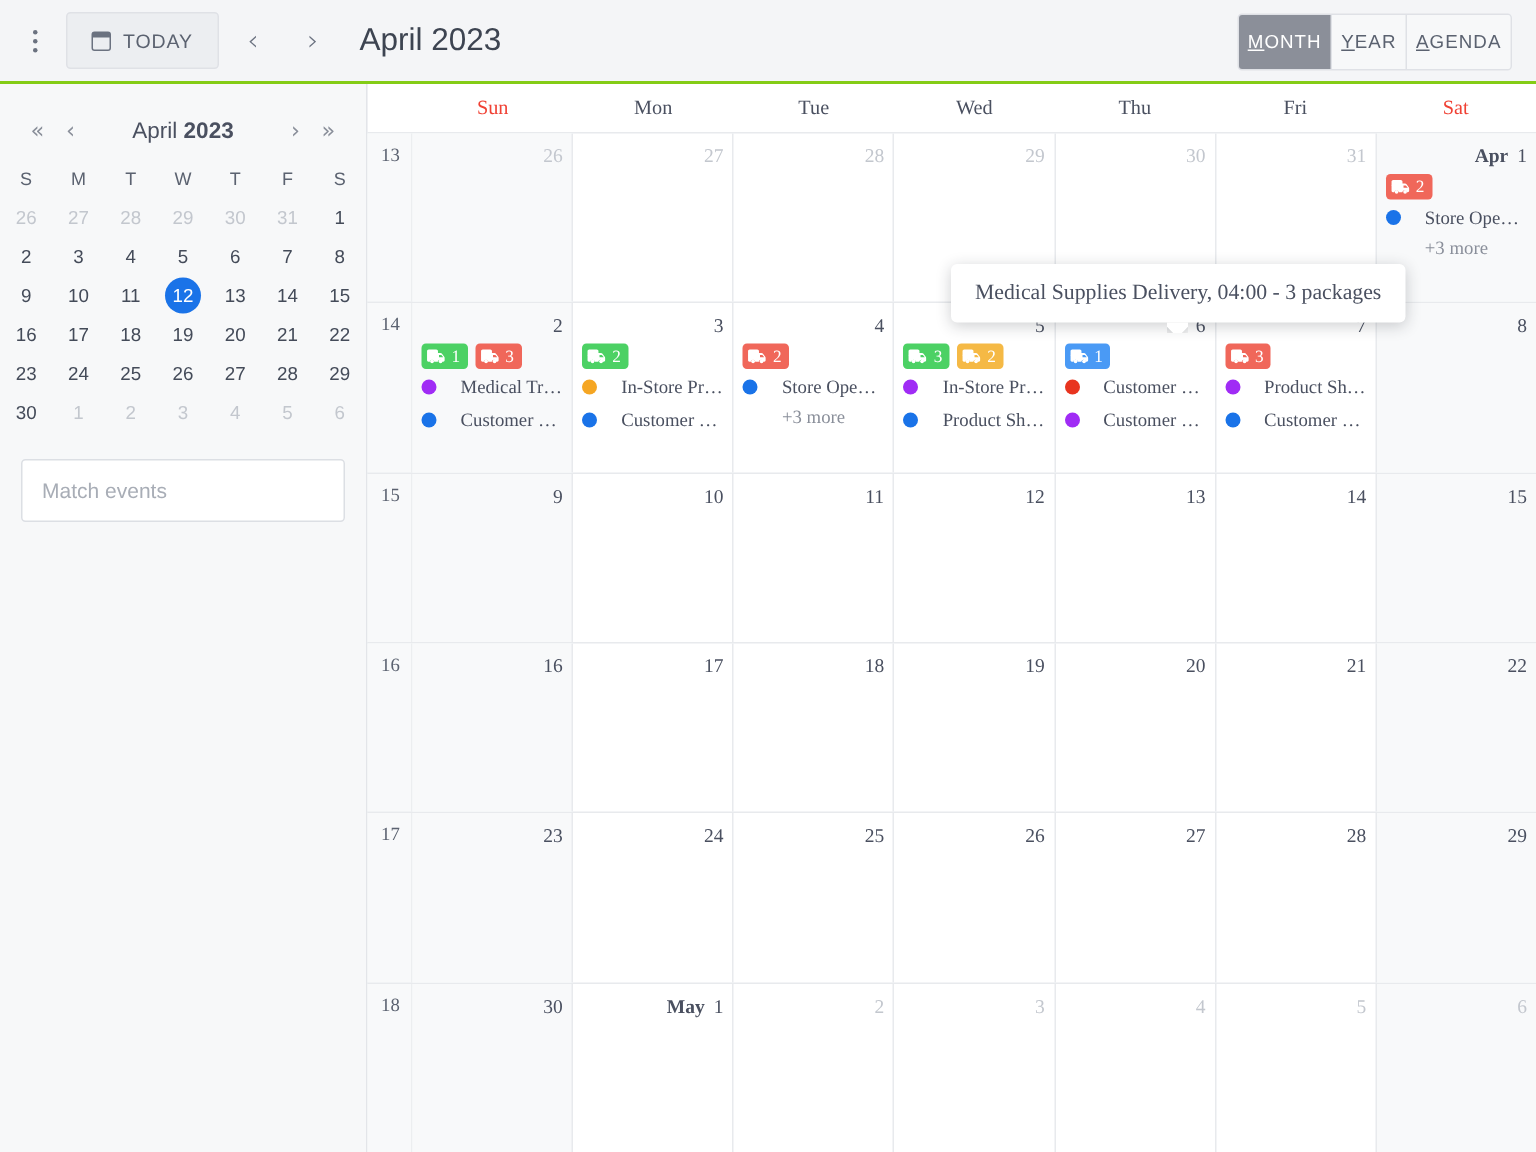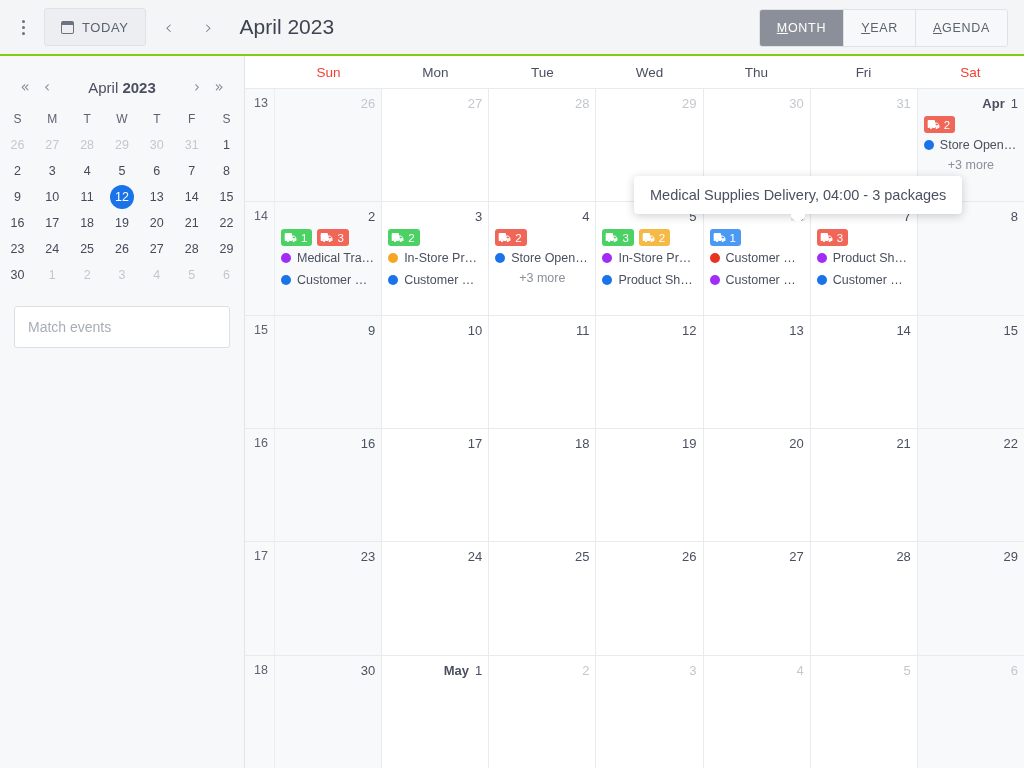--- a/index.html
+++ b/index.html
@@ -53,21 +53,21 @@
     font-size: 21px; color: #3d4451; font-weight: 400;
   }
 
   #viewswitch {
     position: absolute; right: 16px; top: 9px;
     display: flex; height: 38px;
     border-radius: 3px; overflow: hidden;
     border: 1px solid #dfe1e6;
   }
   .vbtn {
-    padding: 0 17px; height: 100%;
+    padding: 0 6px; height: 100%;
     display: flex; align-items: center; justify-content: flex-start;
     background: #f7f8f9; color: #5b6270;
     font-size: 12.5px; letter-spacing: .7px;
     border-right: 1px solid #dfe1e6;
     cursor: pointer;
   }
   .vbtn:last-child { border-right: none; }
   .vbtn.active { background: #8b8f99; color: #fff; }
   .vbtn u { text-decoration: underline; }
 
@@ -122,21 +122,21 @@
     width: 100%; height: 42px;
     border: 1px solid #dcdfe4; border-radius: 3px;
     background: #fff; padding: 0 13px;
     font-size: 14px; color: #4a5060;
     font-family: "Liberation Sans", sans-serif;
     outline: none;
   }
   #search-input::placeholder { color: #a8adb6; }
 
   
-  #calendar { width: 779px; height: 712px; position: relative; }
+  #calendar { width: 779px; height: 712px; position: relative; font-family: Liberation Serif, serif; }
 
   #dow-row {
     display: flex; height: 32px;
     padding-left: 0;
   }
   #dow-row .wncorner { width: 30px; flex: none; }
   #dow-row .dow {
     flex: 1; text-align: center;
     font-size: 13.5px; color: #4a5060;
     display: flex; align-items: center; justify-content: center;
@@ -178,21 +178,21 @@
     padding: 0 5px 0 3px; color: #fff;
     font-size: 11.5px; cursor: pointer;
   }
   .badge.green  { background: #4cd164; }
   .badge.red    { background: #f0675a; }
   .badge.orange { background: #f5b945; }
   .badge.blue   { background: #4a9af5; }
   .truck { display:block; width: 14px; height: 11px; }
 
   .ev {
-    display: flex; align-items: center; gap: 6px;
+    display: flex; align-items: center; gap: 16px;
     height: 20px; margin-top: 2px;
     font-size: 12.5px; color: #4a5060;
     cursor: pointer;
   }
   .ev .dot { width: 10px; height: 10px; border-radius: 50%; flex: none; }
   .ev .lbl {
     overflow: hidden; white-space: nowrap; text-overflow: ellipsis;
   }
   .more {
     margin-top: 3px; text-align: center;

